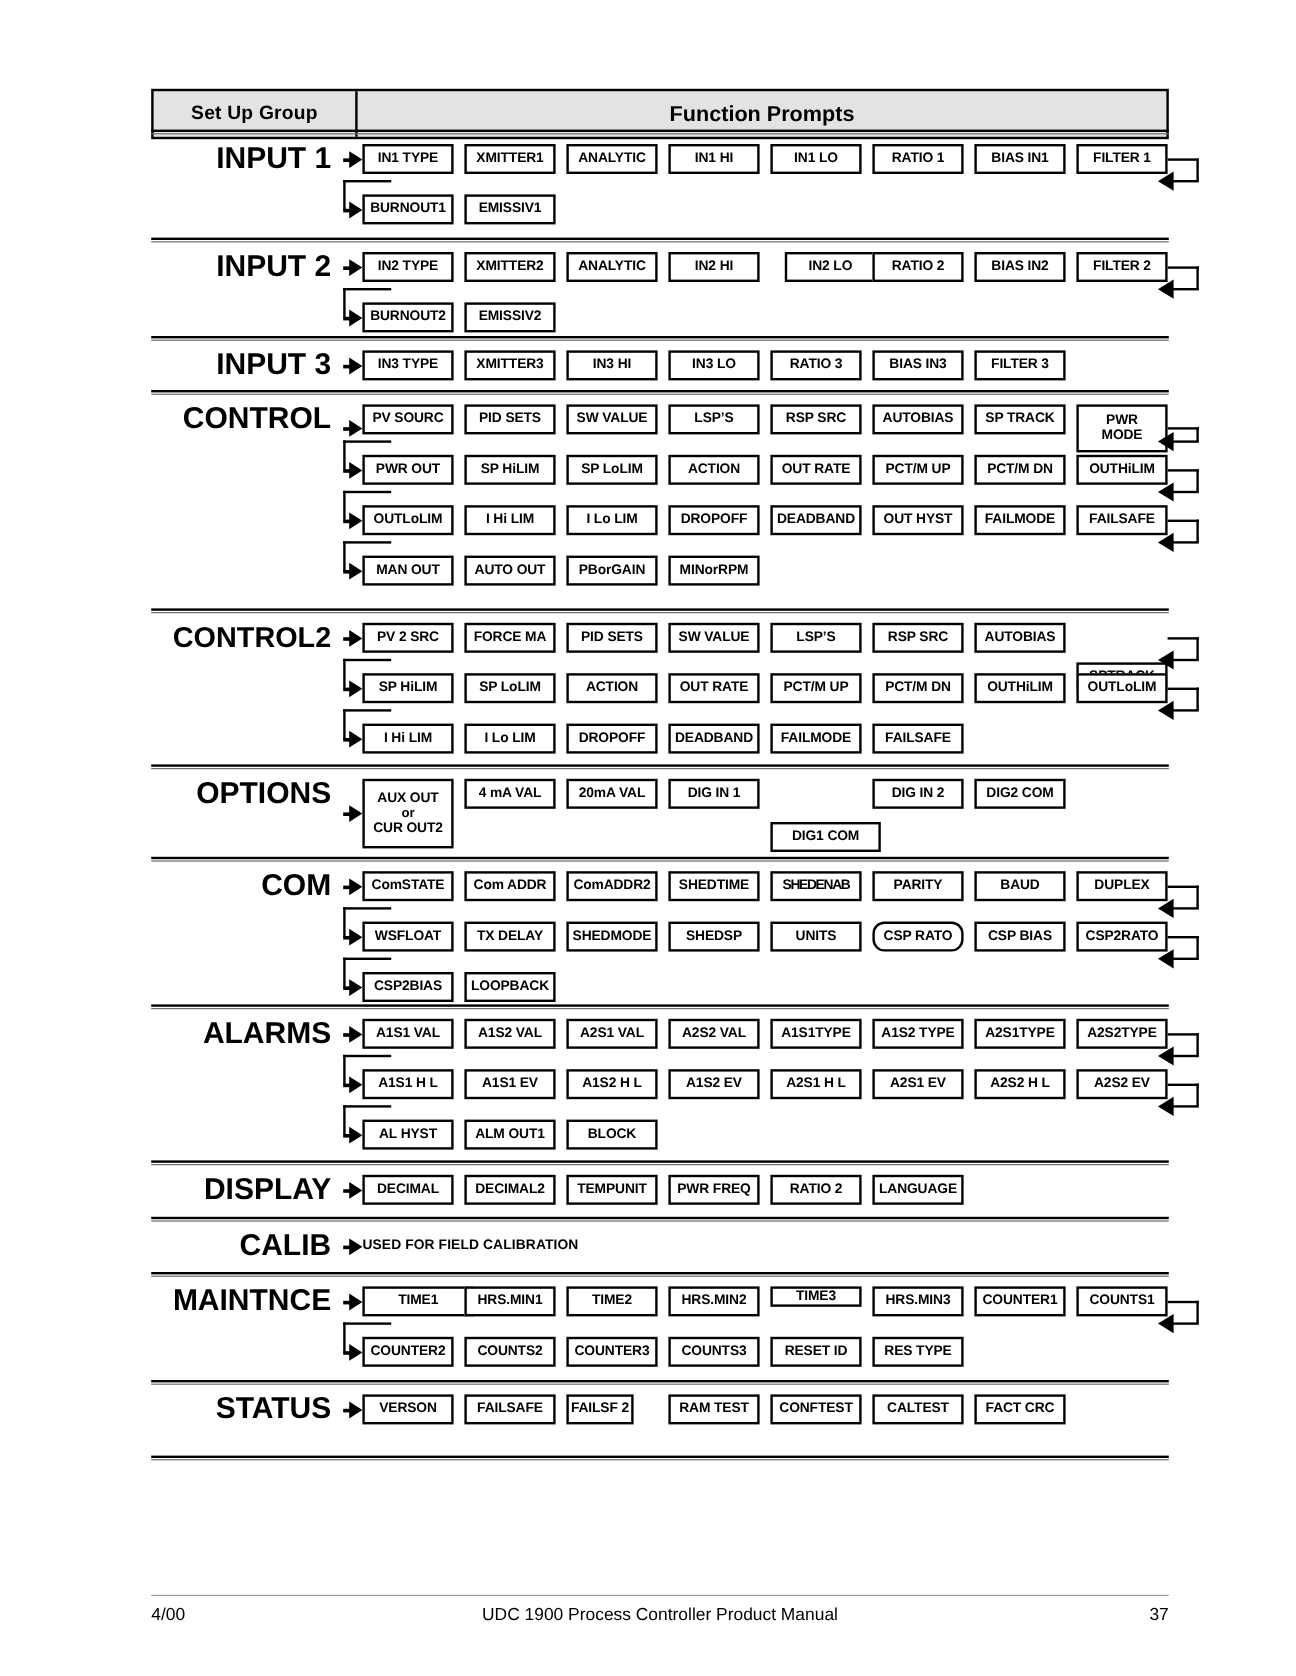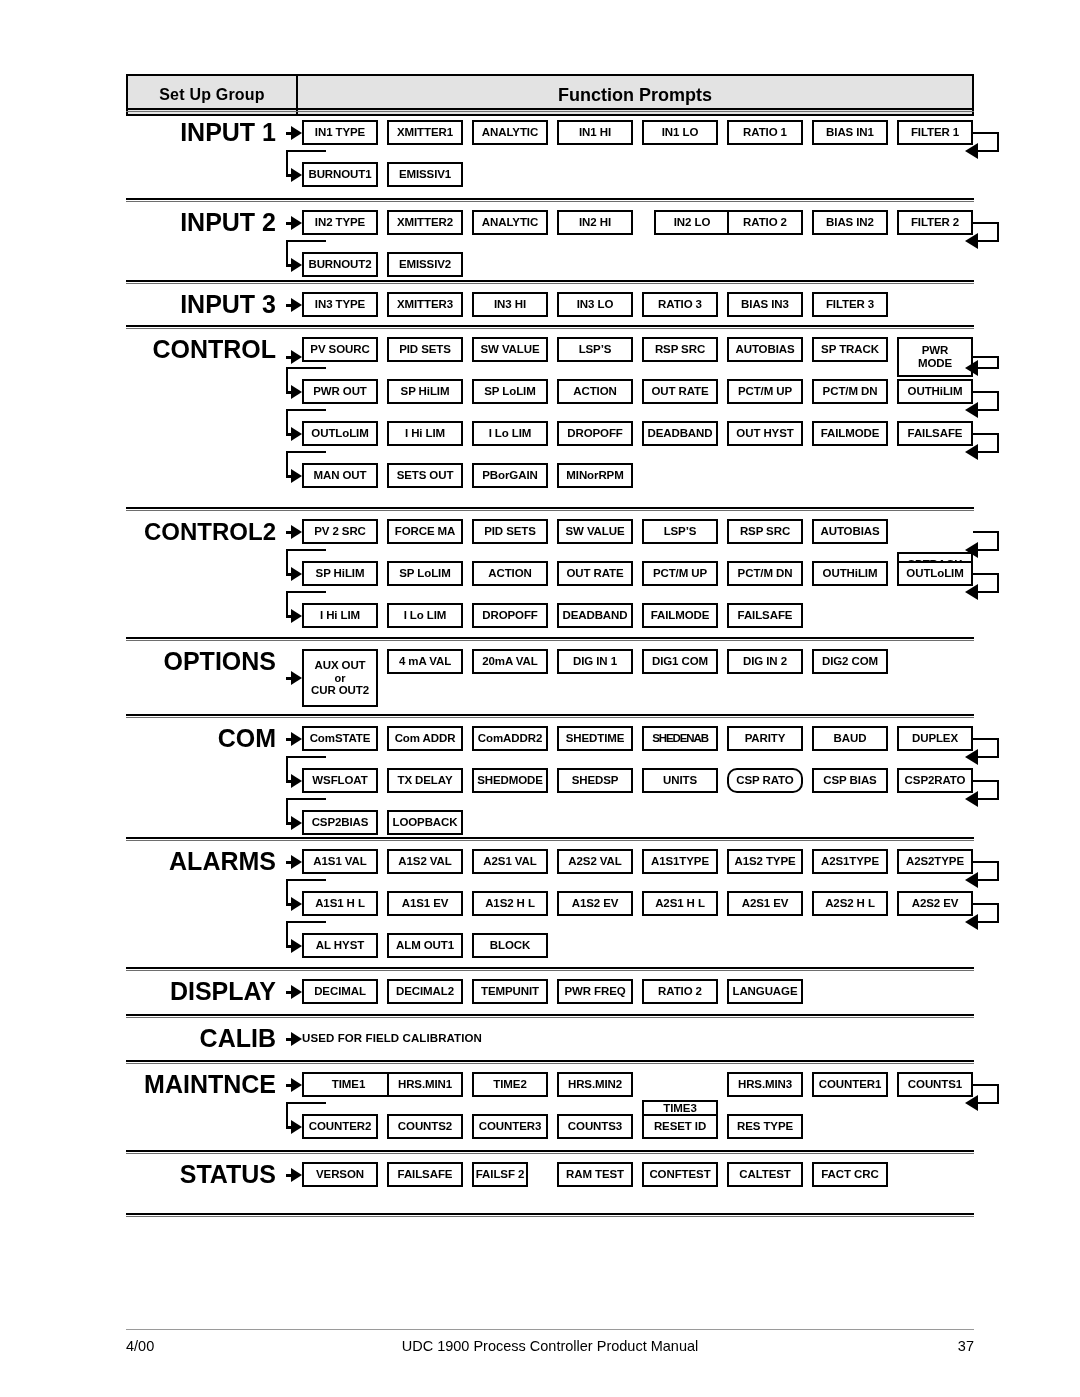--- a/index.html
+++ b/index.html
@@ -353,21 +353,21 @@
       <div class="ln-h" style="left: 851px; top: 451px; width: 22px;"></div>
       <div class="arrow-l" style="left: 839px; top: 444px;"></div>
       <div class="arrow-stem" style="left: 160px; top: 474.5px; width: 10px;"></div>
       <div class="arrow-r" style="left: 165px; top: 468.5px;"></div>
       <div class="ln-h" style="left: 160px; top: 451px; width: 40px;"></div>
       <div class="ln-v" style="left: 160px; top: 451px; height: 24.5px;"></div>
       <div class="pbox" style="left: 176px; top: 463px; width: 76px; height: 25px;">
         <span class="sub">MAN OUT</span>
       </div>
       <div class="pbox" style="left: 261px; top: 463px; width: 76px; height: 25px;">
-        <span class="sub">SETS OUT</span>
+        <span class="sub">AUTO OUT</span>
       </div>
       <div class="pbox" style="left: 346px; top: 463px; width: 76px; height: 25px;">
         <span class="sub">PBorGAIN</span>
       </div>
       <div class="pbox" style="left: 431px; top: 463px; width: 76px; height: 25px;">
         <span class="sub">MINorRPM</span>
       </div>
       <div class="rule" style="top: 507px;"></div>
       <div class="glabel" style="font-size: 24px; left: 0px; width: 150px; top: 519.5px;">CONTROL2</div>
       <div class="arrow-stem" style="left: 160px; top: 530.5px; width: 10px;"></div>
@@ -465,21 +465,21 @@
       </div>
       <div class="pbox" style="left: 261px; top: 649px; width: 76px; height: 25px;">
         <span class="sub">4 mA VAL</span>
       </div>
       <div class="pbox" style="left: 346px; top: 649px; width: 76px; height: 25px;">
         <span class="sub">20mA VAL</span>
       </div>
       <div class="pbox" style="left: 431px; top: 649px; width: 76px; height: 25px;">
         <span class="sub">DIG IN 1</span>
       </div>
-      <div class="pbox" style="left: 516px; top: 649px; width: 76px; height: 25px;">
+      <div class="pbox" style="left: 516px; top: 685px; width: 92px; height: 25px;">
         <span class="sub">DIG1 COM</span>
       </div>
       <div class="pbox" style="left: 601px; top: 649px; width: 76px; height: 25px;">
         <span class="sub">DIG IN 2</span>
       </div>
       <div class="pbox" style="left: 686px; top: 649px; width: 76px; height: 25px;">
         <span class="sub">DIG2 COM</span>
       </div>
       <div class="rule" style="top: 714px;"></div>
       <div class="glabel" style="font-size: 25px; left: 0px; width: 150px; top: 726px;">COM</div>
@@ -668,21 +668,21 @@
       </div>
       <div class="pbox" style="left: 261px; top: 1072px; width: 76px; height: 25px;">
         <span class="sub">HRS.MIN1</span>
       </div>
       <div class="pbox" style="left: 346px; top: 1072px; width: 76px; height: 25px;">
         <span class="sub">TIME2</span>
       </div>
       <div class="pbox" style="left: 431px; top: 1072px; width: 76px; height: 25px;">
         <span class="sub">HRS.MIN2</span>
       </div>
-      <div class="pbox" style="left: 516px; top: 1100px; width: 76px; height: 17px;">
+      <div class="pbox" style="left: 516px; top: 1072px; width: 76px; height: 17px;">
         <span class="sub">TIME3</span>
       </div>
       <div class="pbox" style="left: 601px; top: 1072px; width: 76px; height: 25px;">
         <span class="sub">HRS.MIN3</span>
       </div>
       <div class="pbox" style="left: 686px; top: 1072px; width: 76px; height: 25px;">
         <span class="sub">COUNTER1</span>
       </div>
       <div class="pbox" style="left: 771px; top: 1072px; width: 76px; height: 25px;">
         <span class="sub">COUNTS1</span>

